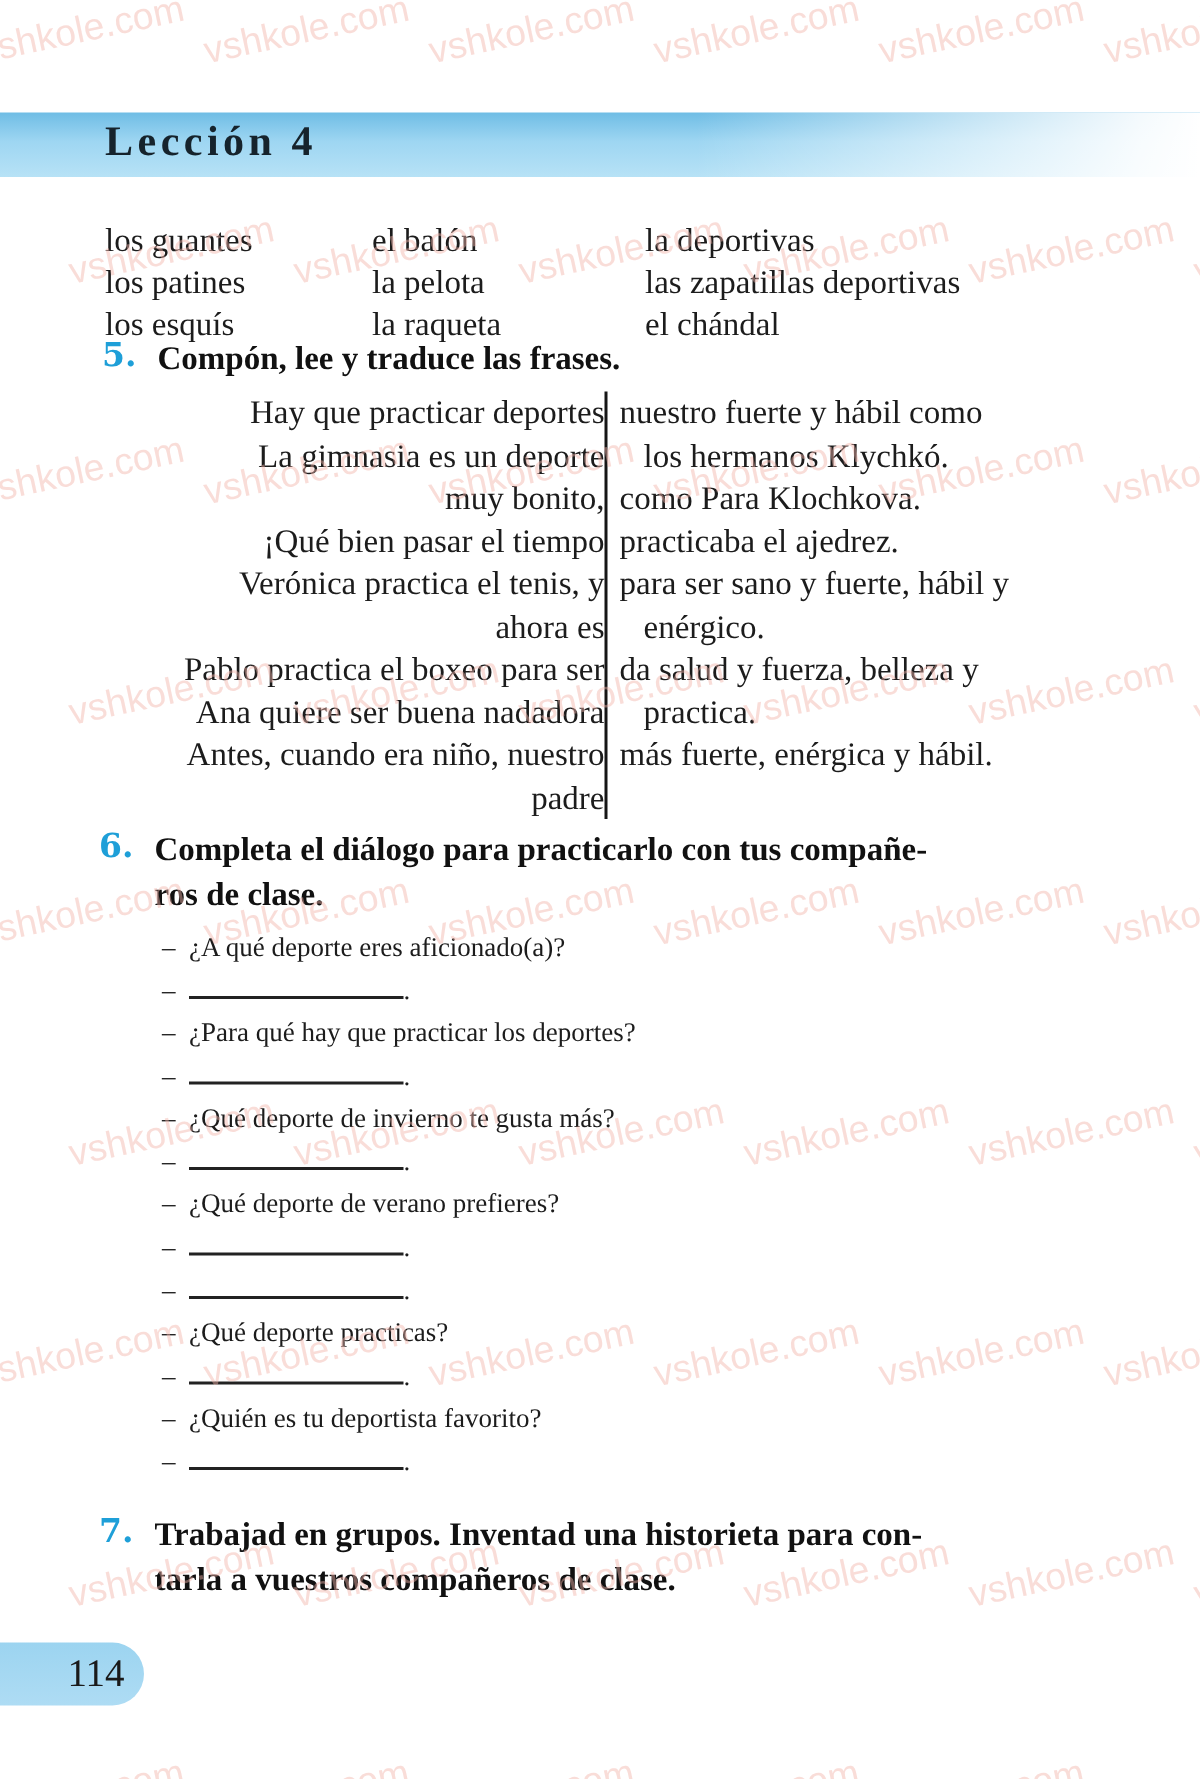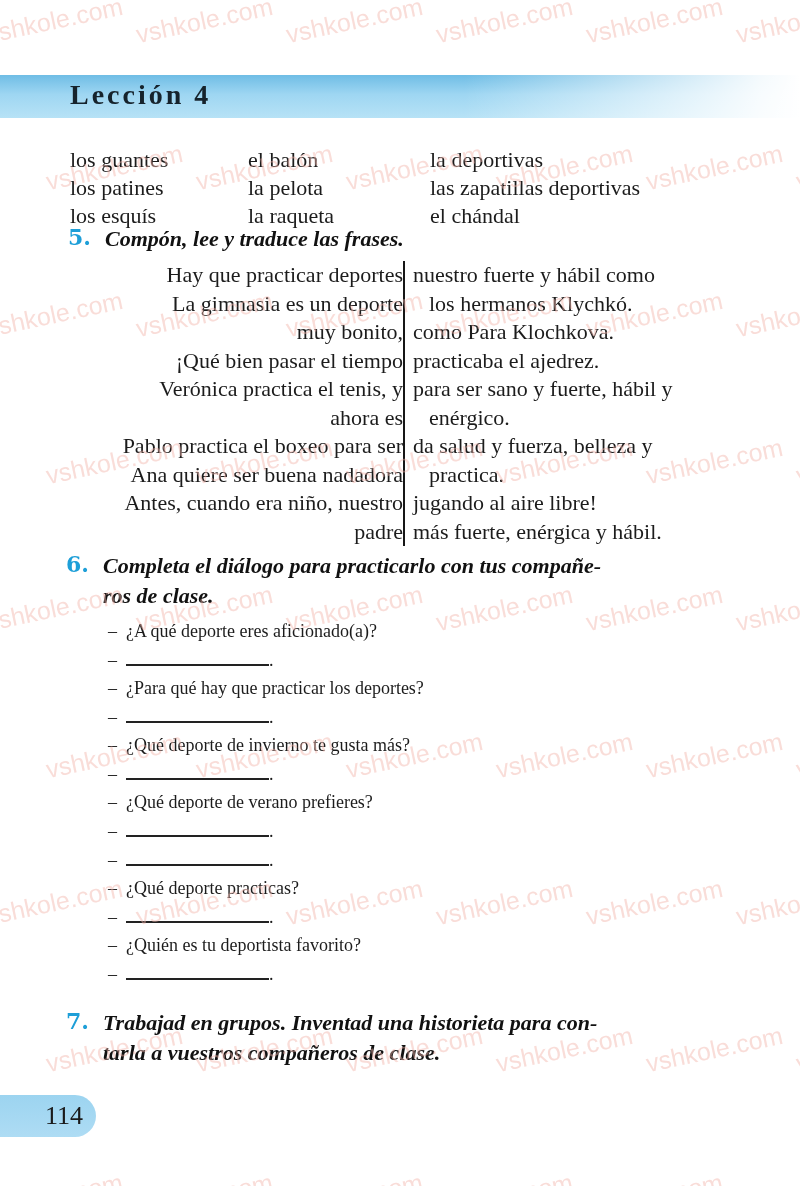--- a/index.html
+++ b/index.html
@@ -29,21 +29,21 @@
   .vocab { position:absolute; left:70px; top:146px; z-index:2; display:flex;
     font-size:22px; line-height:28px; }
   .vocab-col1 { width:178px; }
   .vocab-col2 { width:182px; }
   
   .ex-heading { position:absolute; z-index:2; display:flex; align-items:flex-start; }
   .ex-num {
     font-size:22px; font-weight:bold; width:37px; flex:0 0 37px;
     font-family:"DejaVu Serif","Liberation Serif",serif;
   }
-  .ex-title { font-size:22px; font-weight:bold; line-height:30px; color:#111;font-style:italic; }
+  .ex-title { font-size:22px; font-weight:bold; line-height:30px; color:#111; }
   #ex5-heading { left:68px; top:224px; }
   #ex6-heading { left:66px; top:551px; }
   #ex7-heading { left:66px; top:1008px; }
   
   .ex5-cols { position:absolute; left:70px; top:261px; z-index:2; display:flex;
     font-size:22px; line-height:28.5px; }
   .ex5-left { width:333px; flex:0 0 333px;text-align:right; }
   .ex5-right { border-left:2px solid #161616; padding-left:8px; }
   .line { white-space:nowrap; }
   .indent { padding-left:16px; }
@@ -111,21 +111,20 @@
     </div>
     <div class="ex5-right">
       <div class="line">nuestro fuerte y hábil como</div>
       <div class="line indent">los hermanos Klychkó.</div>
       <div class="line">como Para Klochkova.</div>
       <div class="line">practicaba el ajedrez.</div>
       <div class="line">para ser sano y fuerte, hábil y</div>
       <div class="line indent">enérgico.</div>
       <div class="line">da salud y fuerza, belleza y</div>
       <div class="line indent">practica.</div>
-      <div class="line">jugando al aire libre!</div>
       <div class="line">más fuerte, enérgica y hábil.</div>
     </div>
   </div>
 
   <div class="ex-heading" id="ex6-heading">
     <span class="ex-num" style="color: rgb(30, 159, 216);">6.</span>
     <span class="ex-title">
       <div>Completa el diálogo para practicarlo con tus compañe-</div>
       <div>ros de clase.</div>
     </span>

